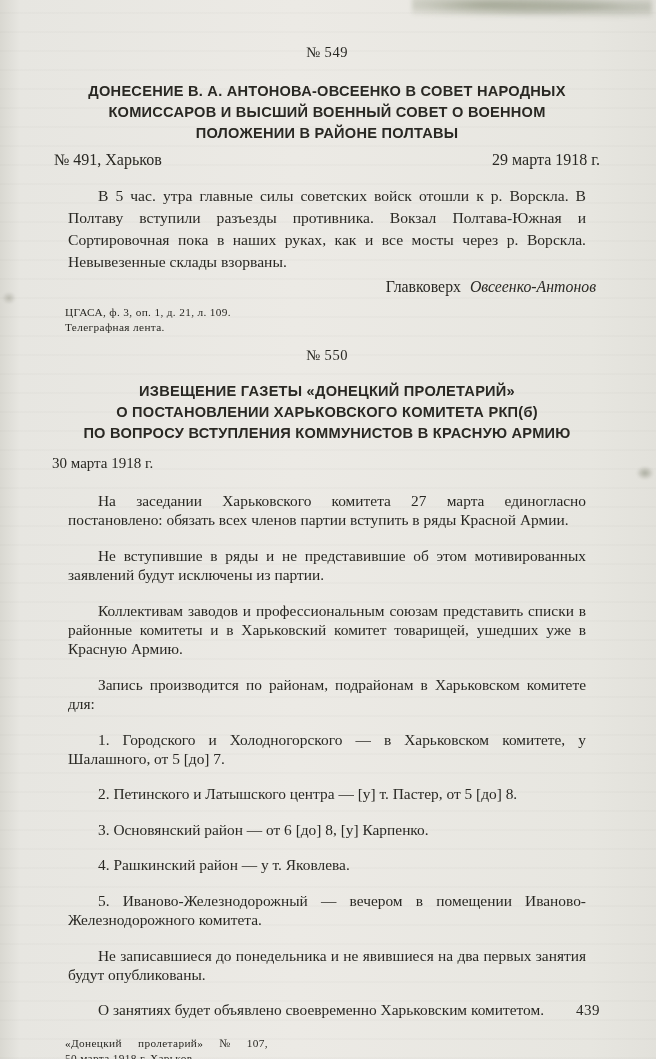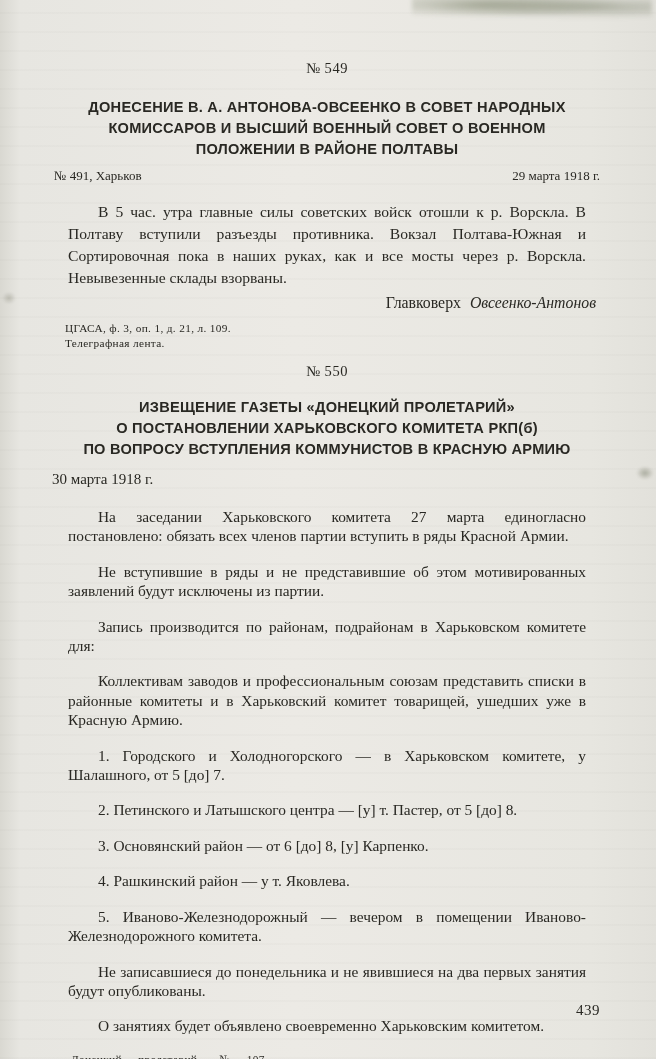--- a/index.html
+++ b/index.html
@@ -2,21 +2,21 @@
 <html lang="ru"><head>
 <meta charset="utf-8">
 <style>
   html, body { margin: 0; padding: 0; background: #9a978f; }
   .page {
     position: relative;
     width: 656px;
     height: 1059px;
     margin: 0 auto;
     box-sizing: border-box;
-    padding: 60px 54px 0 52px;
+    padding: 44px 54px 0 52px;
     background: linear-gradient(90deg, #d9d8d1 0px, #e7e6e1 20px, #eceae5 45%, #e7e6e0 90%, #e2e1db 100%);
     color: #292823;
     font-family: "Liberation Serif", serif;
     overflow: hidden;
   }
   
   .page::before {
     content: "";
     position: absolute;
     inset: 0;
@@ -56,21 +56,21 @@
     font-size: 14.6px;
     line-height: 21px;
     letter-spacing: 0.25px;
     text-align: center;
     white-space: pre-line;
     margin: 0 0 6px 0;
   }
   .meta-row {
     display: flex;
     justify-content: space-between;
-    font-size: 13px;
+    font-size: 16px;
     line-height: 19px;
     margin: 2px 2px 16px 2px;
   }
   .body-par {
     margin: 16px;
     font-size: 15.6px;
     line-height: 22px;
     text-align: justify;
     text-indent: 30px;
   }
@@ -137,22 +137,22 @@
 
   <div class="doc-number doc2-number">№ 550</div>
   <h1 class="doc-title">ИЗВЕЩЕНИЕ ГАЗЕТЫ «ДОНЕЦКИЙ ПРОЛЕТАРИЙ»
 О ПОСТАНОВЛЕНИИ ХАРЬКОВСКОГО КОМИТЕТА РКП(б)
 ПО ВОПРОСУ ВСТУПЛЕНИЯ КОММУНИСТОВ В КРАСНУЮ АРМИЮ</h1>
   <div class="date-right">30 марта 1918 г.</div>
 
   <div class="doc-body">
     <p class="body-par">На заседании Харьковского комитета 27 марта единогласно постановлено: обязать всех членов партии вступить в ряды Красной Армии.</p>
     <p class="body-par">Не вступившие в ряды и не представившие об этом мотивированных заявлений будут исключены из партии.</p>
+    <p class="body-par">Коллективам заводов и профессиональным союзам представить списки в районные комитеты и в Харьковский комитет товарищей, ушедших уже в Красную Армию.</p>
     <p class="body-par">Запись производится по районам, подрайонам в Харьковском комитете для:</p>
-    <p class="body-par">Коллективам заводов и профессиональным союзам представить списки в районные комитеты и в Харьковский комитет товарищей, ушедших уже в Красную Армию.</p>
     <p class="body-par">1. Городского и Холодногорского — в Харьковском комитете, у Шалашного, от 5 [до] 7.</p>
     <p class="body-par">2. Петинского и Латышского центра — [у] т. Пастер, от 5 [до] 8.</p>
     <p class="body-par">3. Основянский район — от 6 [до] 8, [у] Карпенко.</p>
     <p class="body-par">4. Рашкинский район — у т. Яковлева.</p>
     <p class="body-par">5. Иваново-Железнодорожный — вечером в помещении Иваново-Железнодорожного комитета.</p>
     <p class="body-par">Не записавшиеся до понедельника и не явившиеся на два первых занятия будут опубликованы.</p>
     <p class="body-par">О занятиях будет объявлено своевременно Харьковским комитетом.</p>
   </div>
 
   <div class="source source2">

